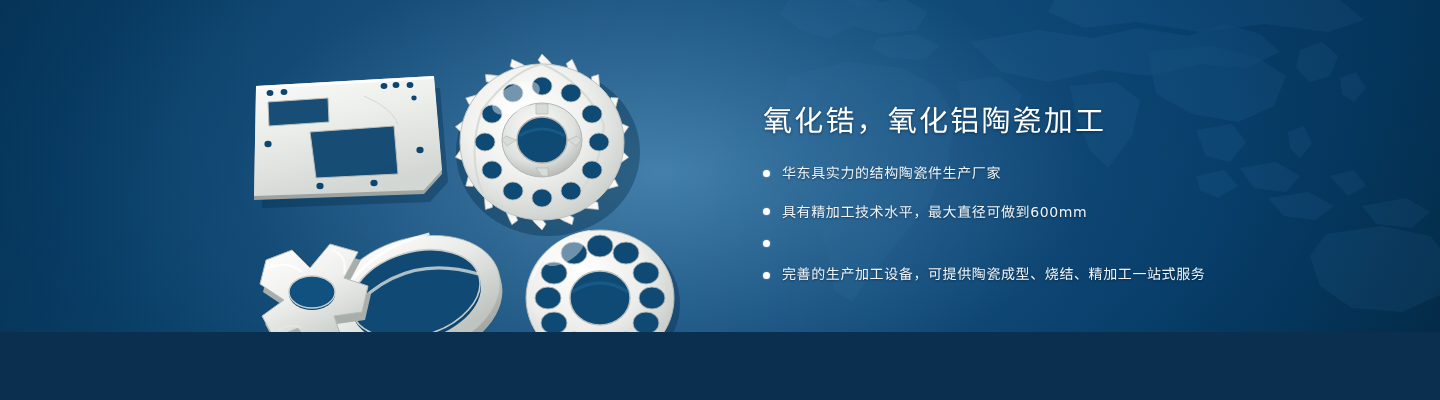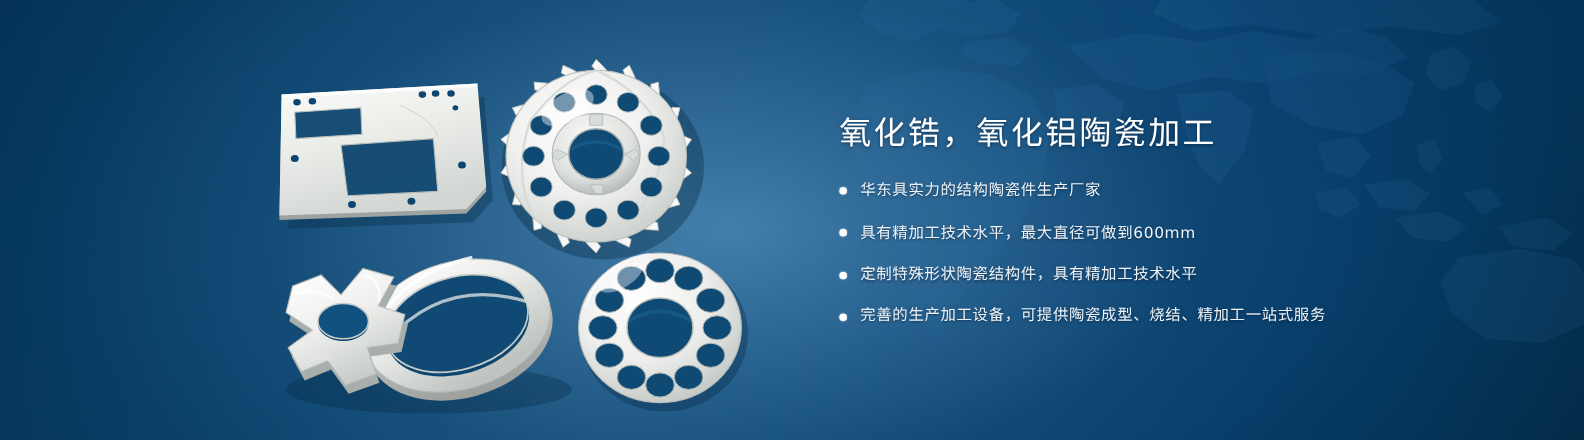--- a/index.html
+++ b/index.html
@@ -6,21 +6,21 @@
   html, body {
     margin: 0;
     padding: 0;
     background: #0a2f4f;
   }
   * { box-sizing: border-box; }
 
   .banner {
     position: relative;
     width: 1440px;
-    height: 400px;
+    height: 332px;
     overflow: hidden;
     font-family: "DejaVu Sans", "Liberation Sans", sans-serif;
     background: #084270;
   }
 
   
   .bg-base {
     position: absolute;
     inset: 0;
     background:
@@ -449,21 +449,20 @@
       <li class="bullet">
         <span class="dot"></span>
         <span class="bullet-text">华东具实力的结构陶瓷件生产厂家</span>
       </li>
       <li class="bullet">
         <span class="dot"></span>
         <span class="bullet-text">具有精加工技术水平，最大直径可做到600mm</span>
       </li>
       <li class="bullet">
         <span class="dot"></span>
-        <span class="bullet-text">定制特殊形状陶瓷结构件，具有精加工技术水平</span>
       </li>
       <li class="bullet">
         <span class="dot"></span>
         <span class="bullet-text">完善的生产加工设备，可提供陶瓷成型、烧结、精加工一站式服务</span>
       </li>
     </ul>
   </div>
 
 </div>
 

